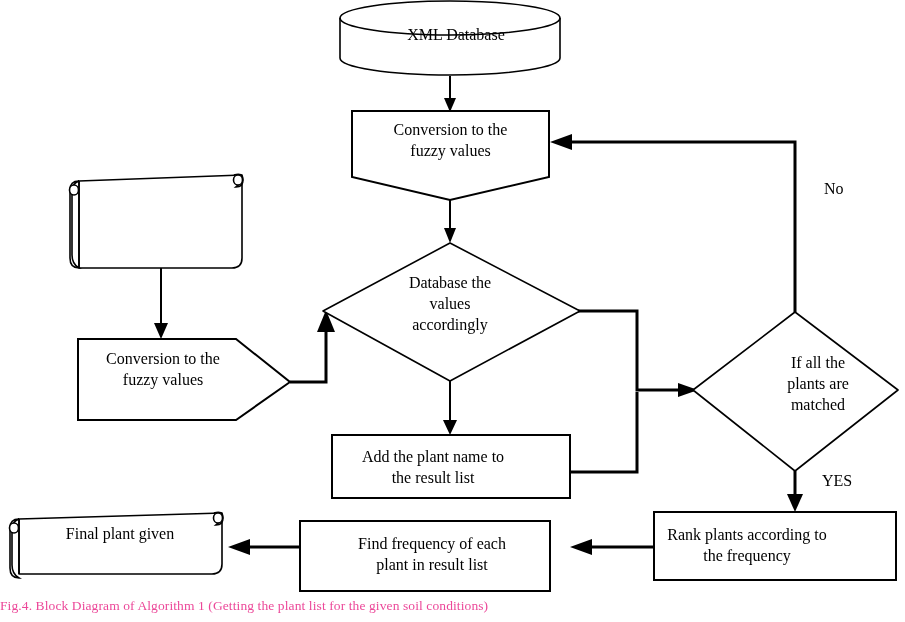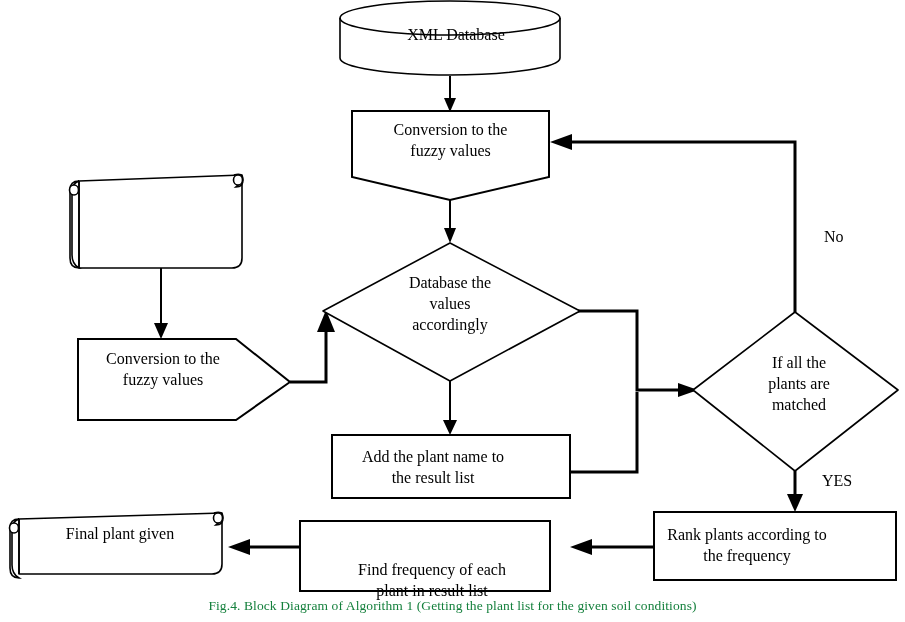--- a/index.html
+++ b/index.html
@@ -79,24 +79,24 @@
     font-family: "Liberation Serif", "DejaVu Serif", serif;
     font-size: 16px;
     line-height: 18px;
     white-space: nowrap;
   }
   #caption {
     position: absolute;
     left: 0;
     top: 598px;
     width: 905px;
-    text-align: center;
+    text-align: left;
     font-family: "Liberation Serif", "DejaVu Serif", serif;
     font-size: 13.5px;
-    color: #15803d;
+    color: #ec4899;
     letter-spacing: 0.1px;
   }
 </style>
 </head>
 <body>
 
 <div id="page">
 
   <svg id="flow-svg" viewBox="0 0 905 622">
 
@@ -271,34 +271,34 @@
 fuzzy values</div>
 
 
   <div class="node-text" style="left:78px; top:348px; width:170px;">Conversion to the
 fuzzy values</div>
 
   <div class="node-text" style="left:368px; top:272px; width:164px;">Database the
 values
 accordingly</div>
 
-  <div class="node-text" style="left:727px; top:352px; width:144px;">If all the
+  <div class="node-text" style="left:746px; top:352px; width:144px;">If all the
 plants are
 matched</div>
 
   <div class="node-text" style="left:334px; top:446px; width:198px;">Add the plant name to
 the result list</div>
 
   <div class="node-text" style="left:628px; top:524px; width:238px;">Rank plants according to
 the frequency</div>
 
-  <div class="node-text" style="left:302px; top:559px; width:260px;text-align:center;">Find frequency of each
+  <div class="node-text" style="left:302px; top:533px; width:260px;text-align:center;">Find frequency of each
 plant in result list</div>
 
   <div class="node-text" style="left:22px; top:523px; width:196px;">Final plant given</div>
 
-  <div class="edge-label" style="left:824px; top:180px;margin-top:48px;">No</div>
+  <div class="edge-label" style="left:824px; top:180px;">No</div>
 
   <div class="edge-label" style="left:822px; top:472px;">YES</div>
 
   <div id="caption">Fig.4. Block Diagram of Algorithm 1 (Getting the plant list for the given soil conditions)</div>
 
 </div>
 
 </body></html>

